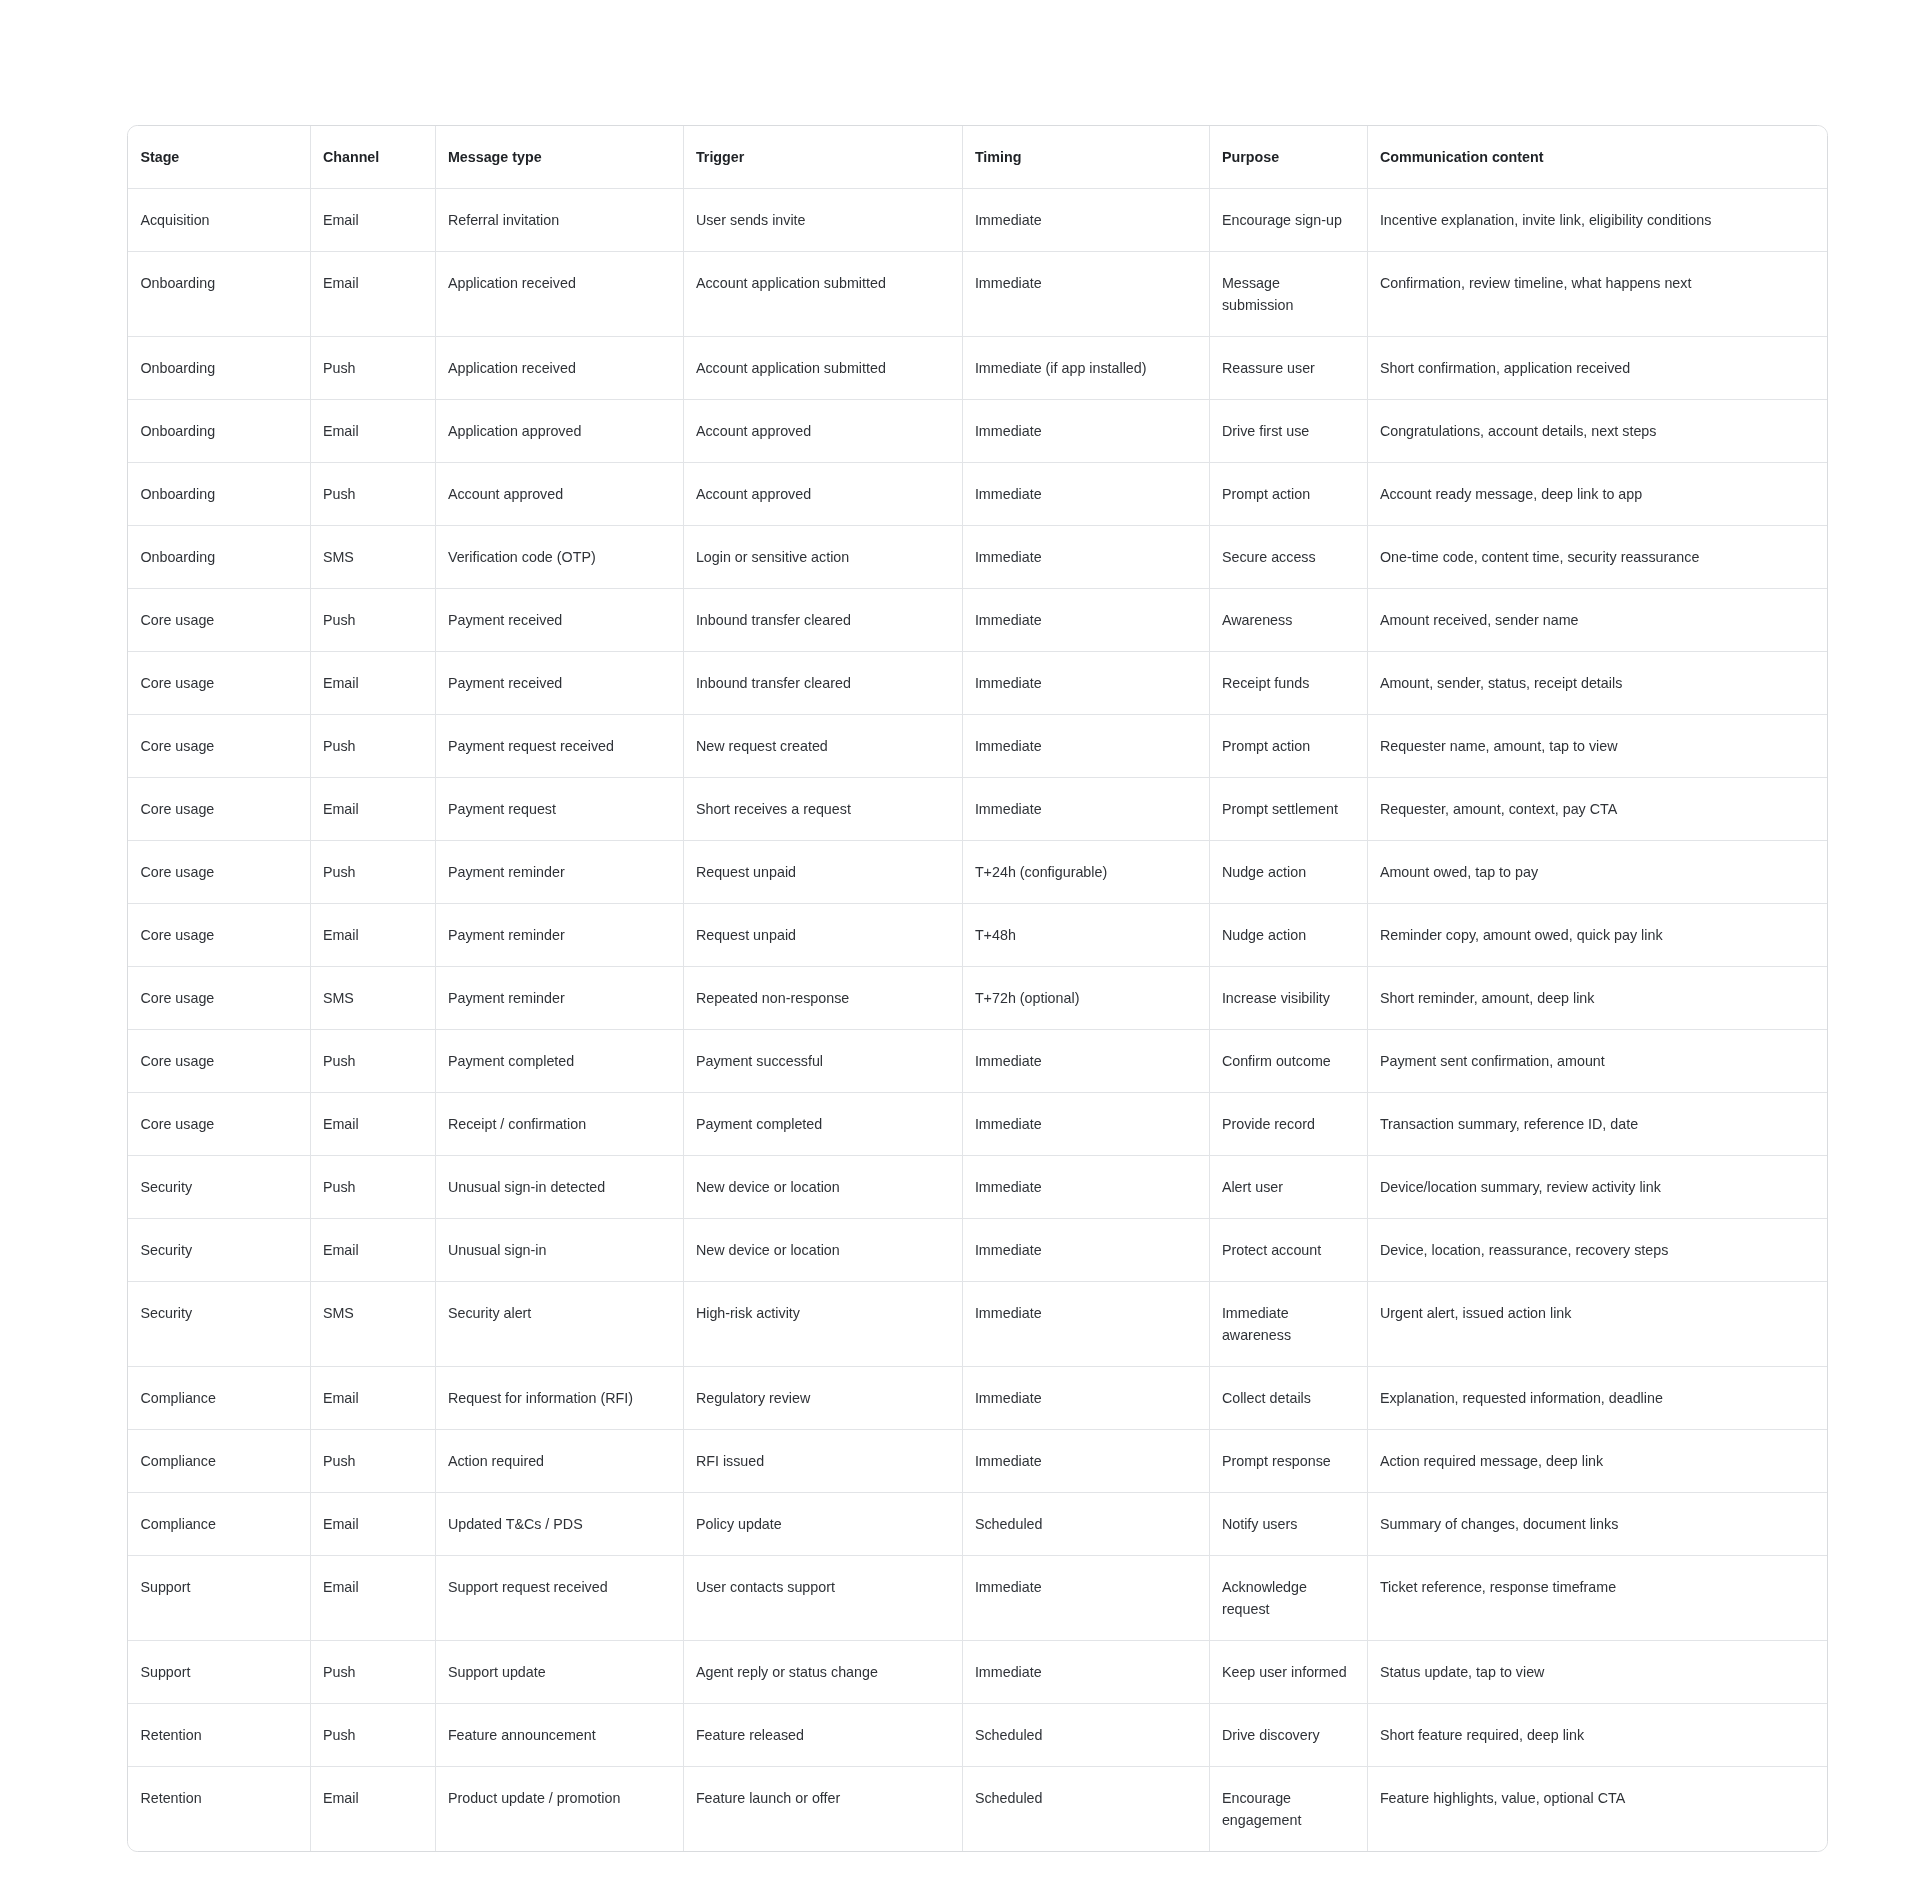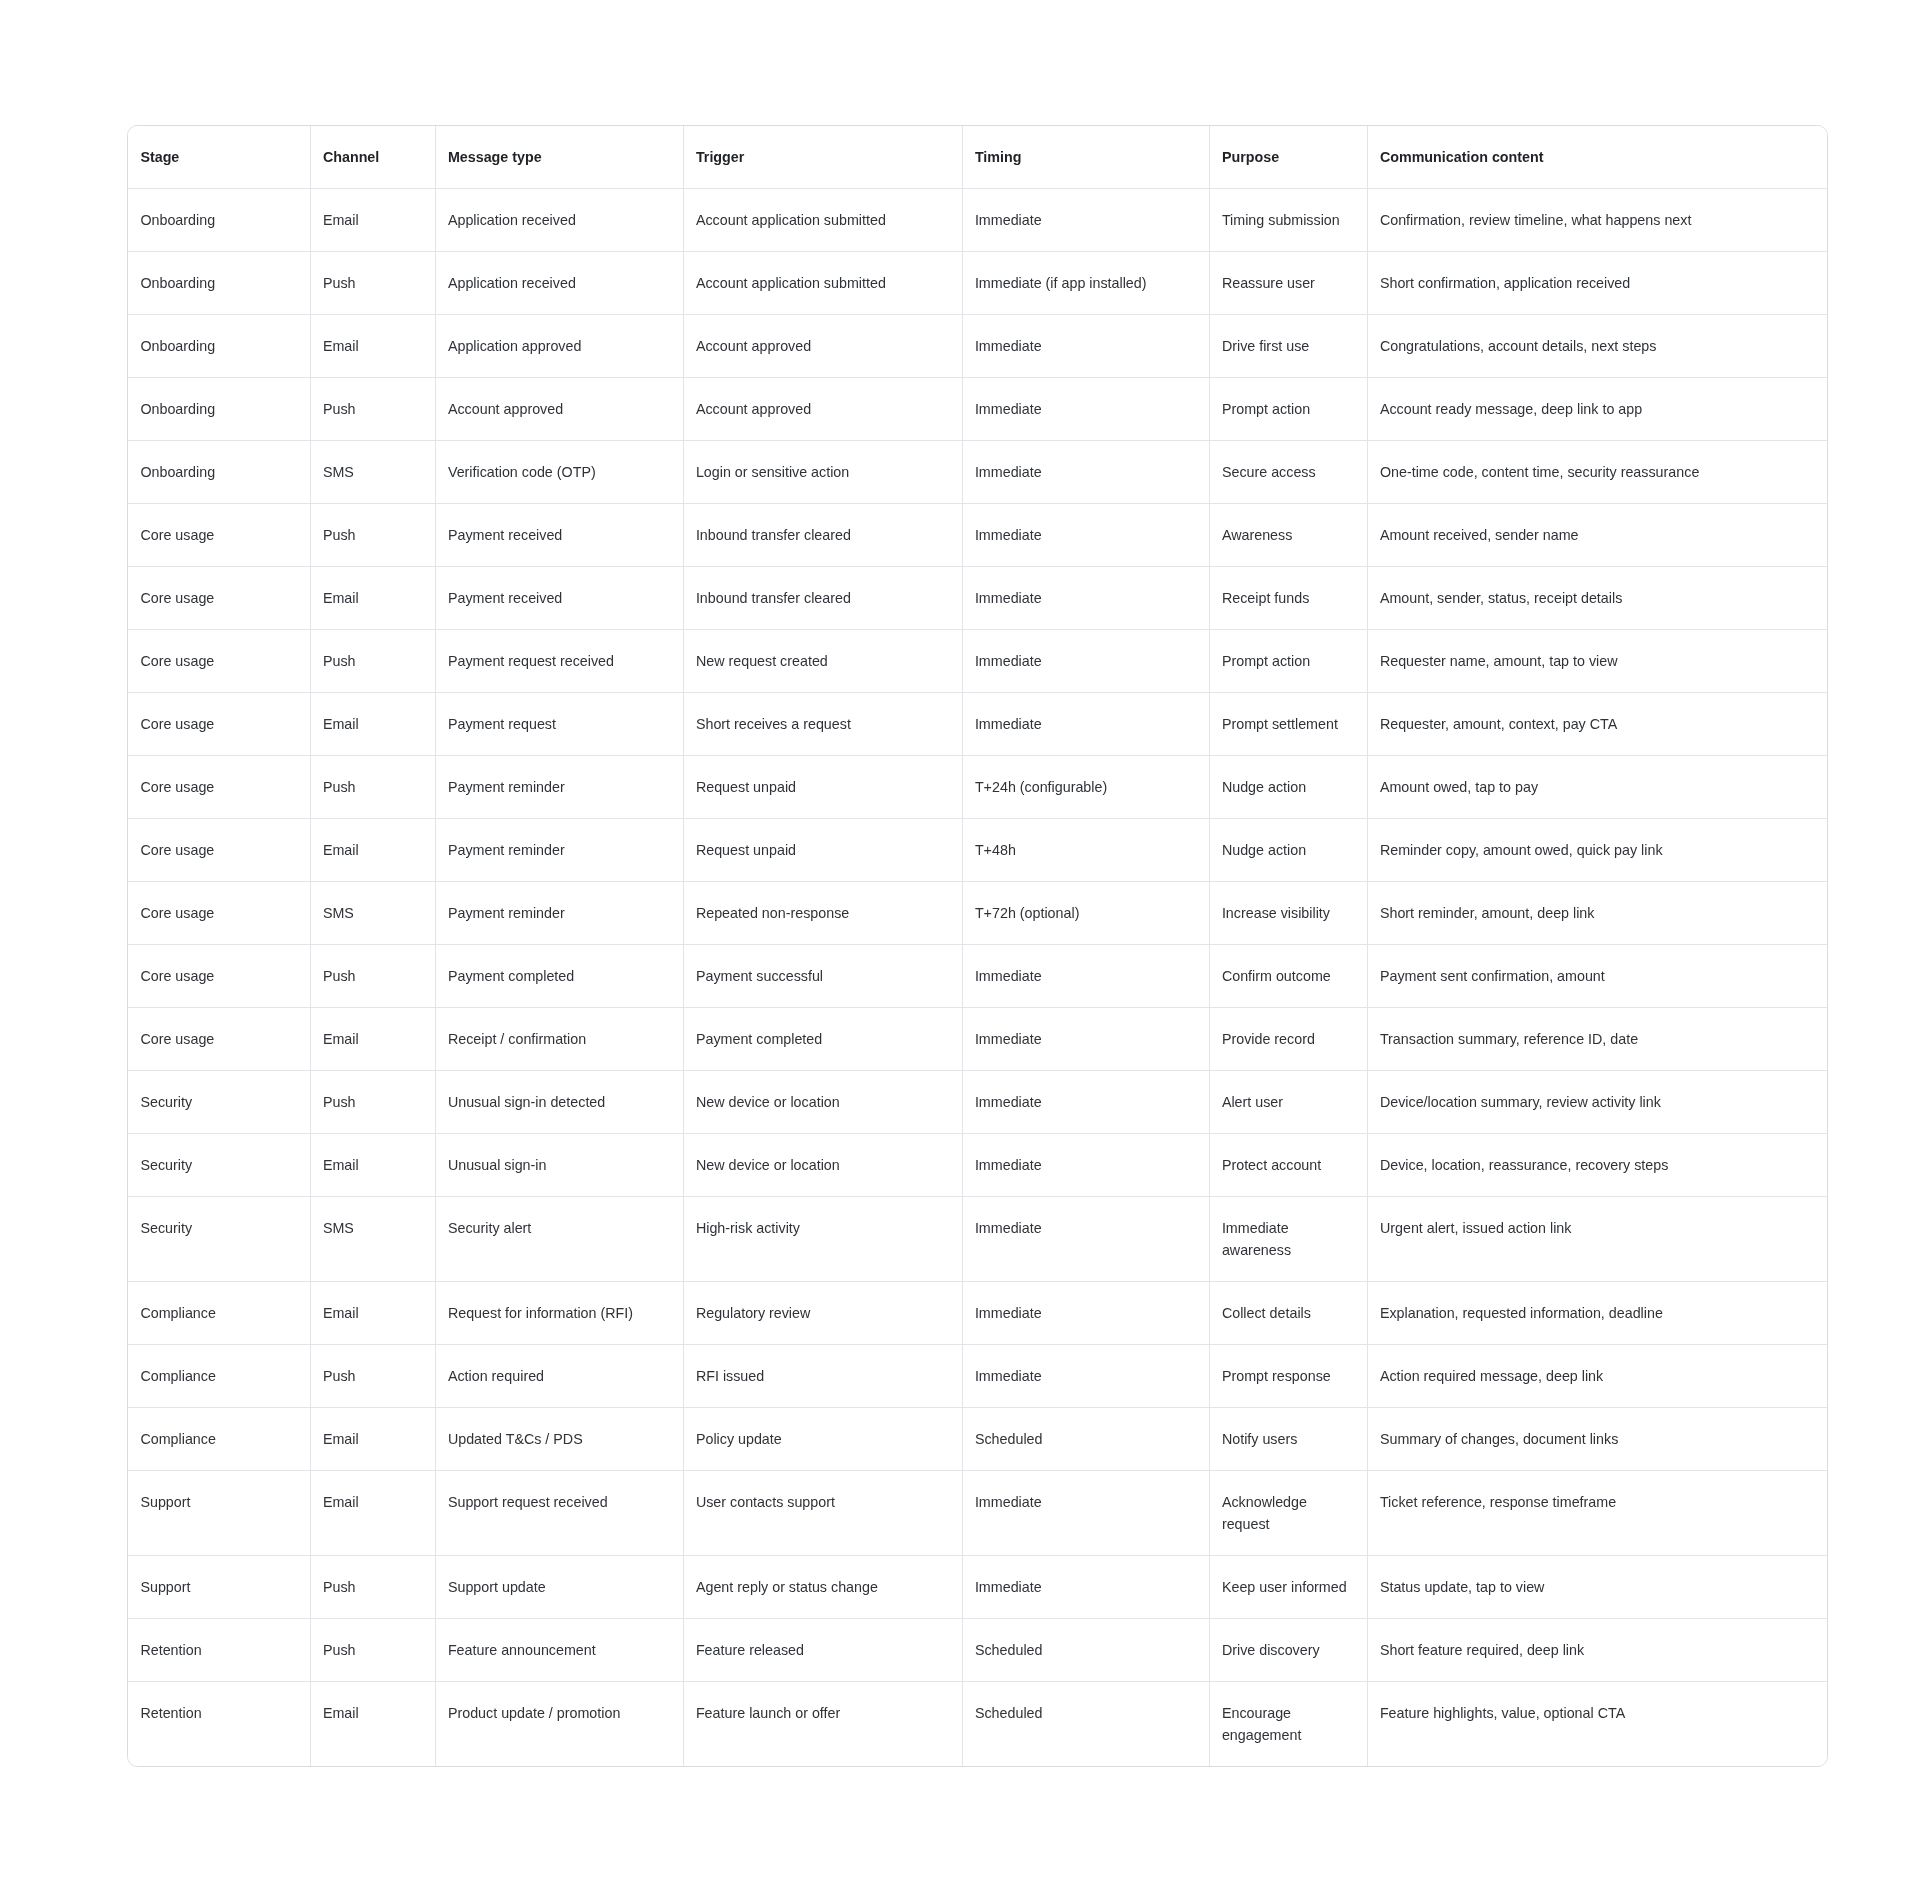--- a/index.html
+++ b/index.html
@@ -88,26 +88,35 @@
             <th>Channel</th>
             <th>Message type</th>
             <th>Trigger</th>
             <th>Timing</th>
             <th>Purpose</th>
             <th>Communication content</th>
           </tr>
       </thead>
       <tbody>
           <tr>
+            <td>Acquisition</td>
+            <td>Email</td>
+            <td>Referral invitation</td>
+            <td>User sends invite</td>
+            <td>Immediate</td>
+            <td>Encourage sign-up</td>
+            <td>Incentive explanation, invite link, eligibility conditions</td>
+          </tr>
+          <tr>
             <td>Onboarding</td>
             <td>Email</td>
             <td>Application received</td>
             <td>Account application submitted</td>
             <td>Immediate</td>
-            <td>Timing submission</td>
+            <td>Message submission</td>
             <td>Confirmation, review timeline, what happens next</td>
           </tr>
           <tr>
             <td>Onboarding</td>
             <td>Push</td>
             <td>Application received</td>
             <td>Account application submitted</td>
             <td>Immediate (if app installed)</td>
             <td>Reassure user</td>
             <td>Short confirmation, application received</td>

